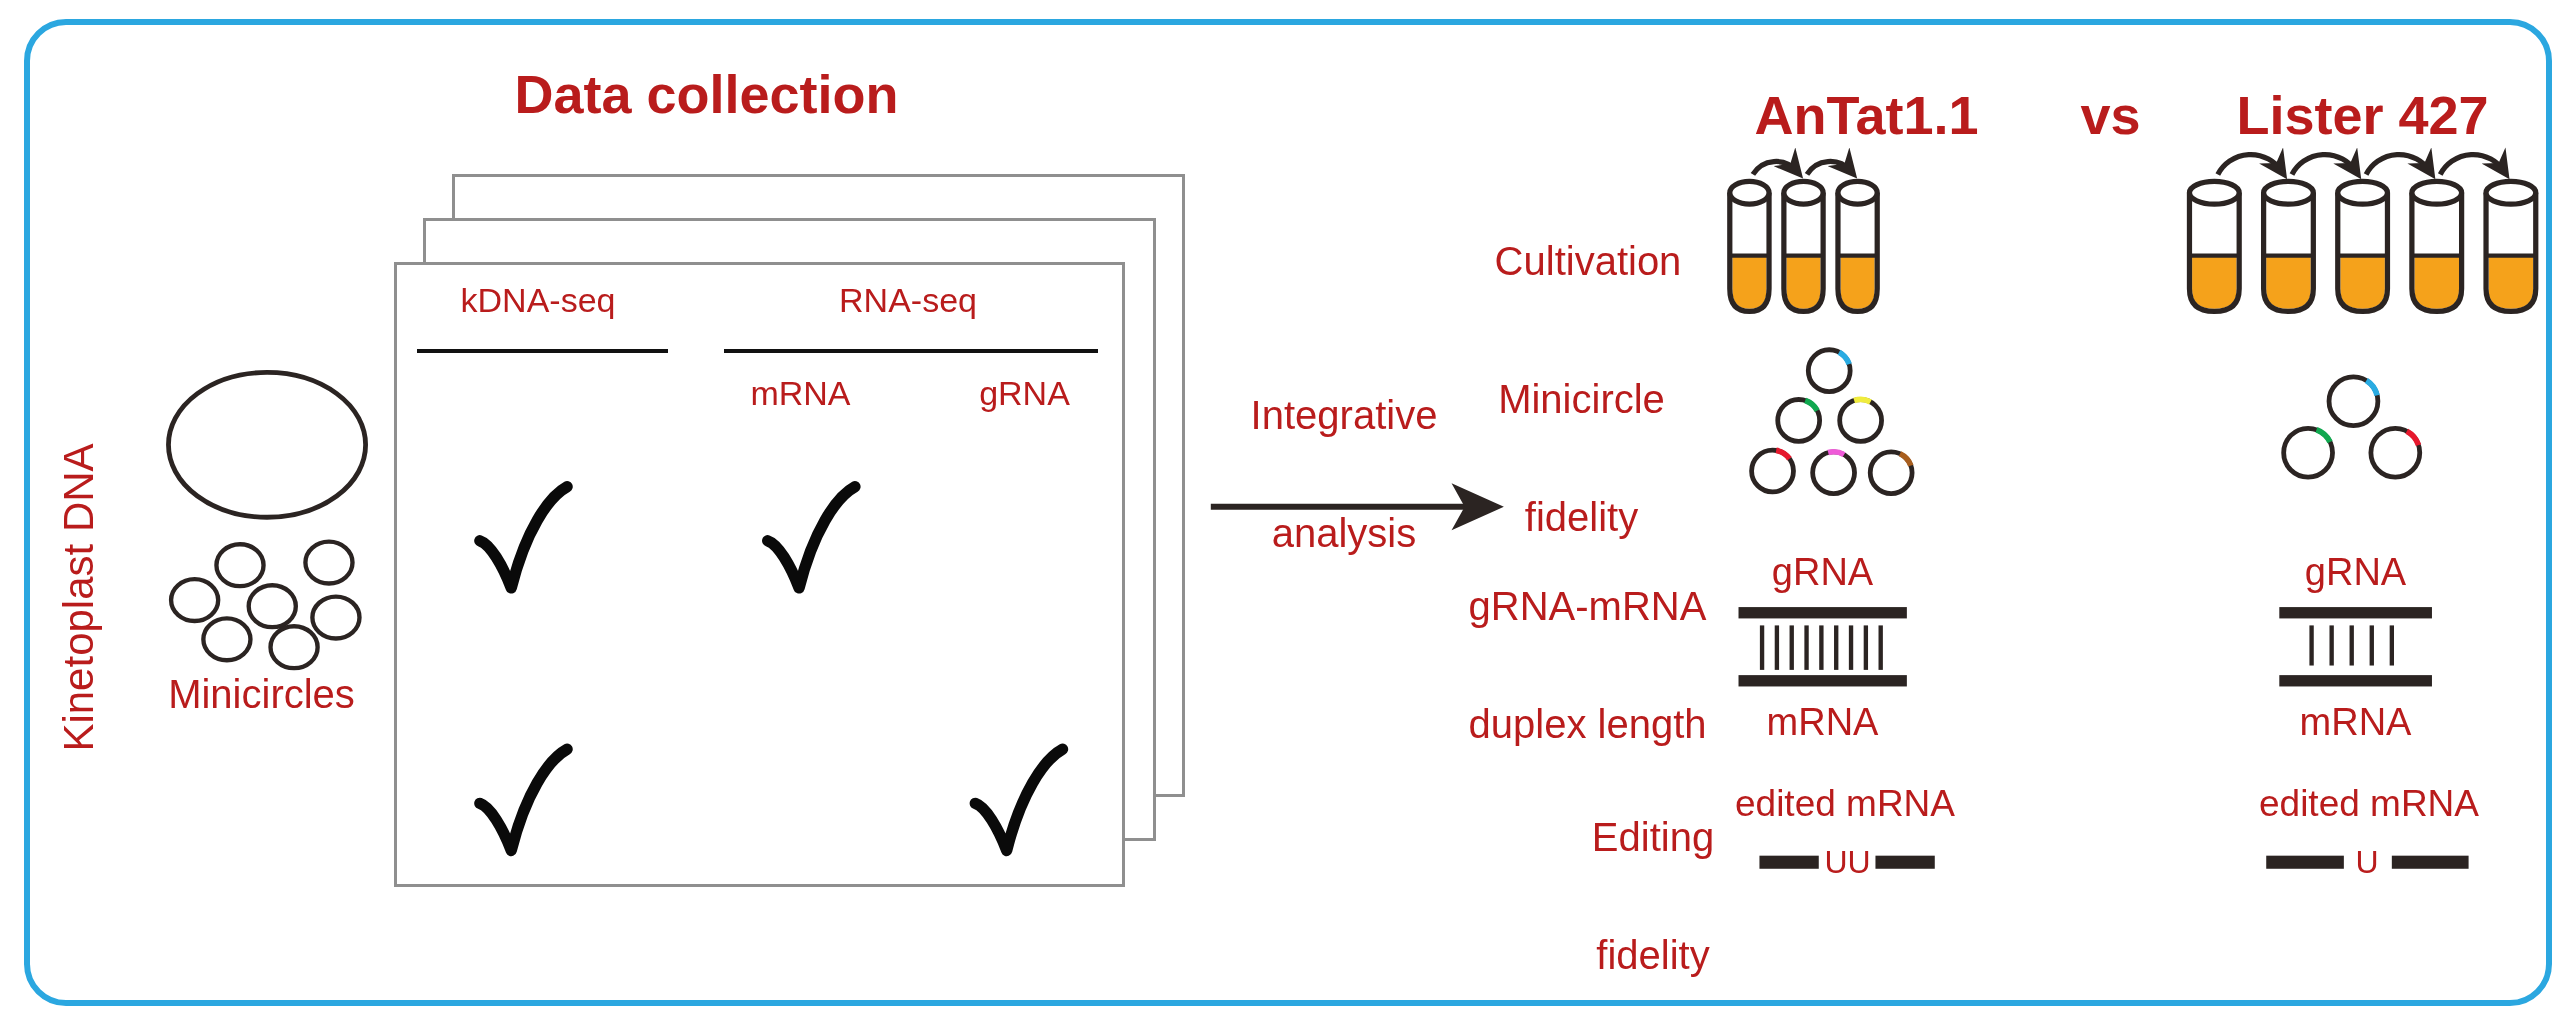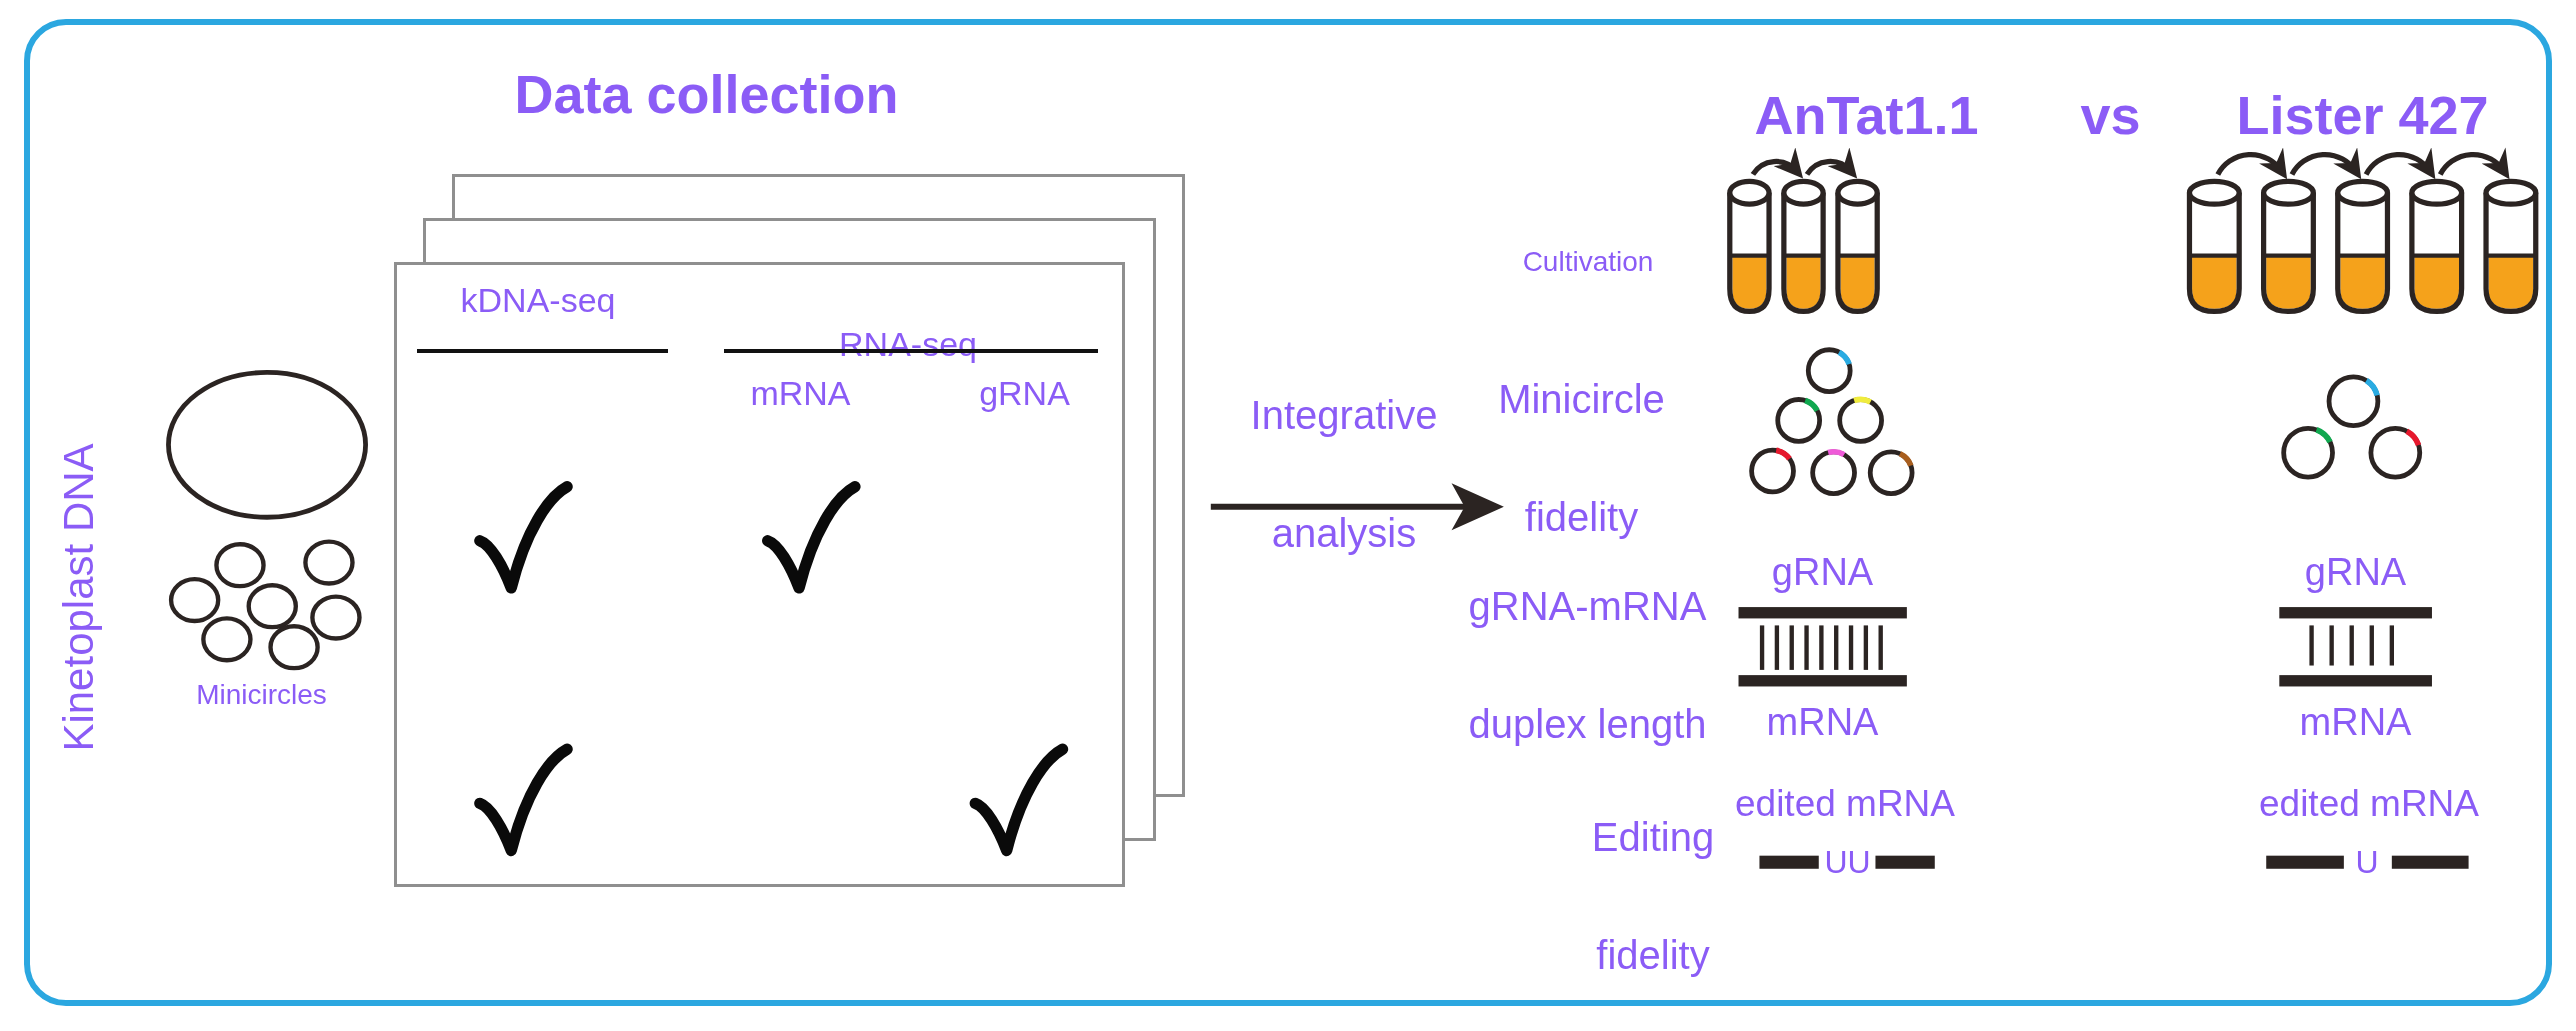--- a/index.html
+++ b/index.html
@@ -1,21 +1,21 @@
 <!DOCTYPE html>
 <html style="font-size:14px"><head>
 <meta charset="utf-8">
 <style>
   html,body{margin:0;padding:0;background:#ffffff;}
   #canvas{position:relative;width:2576px;height:1031px;background:#ffffff;overflow:hidden;
-          font-family:"Liberation Sans",sans-serif;color:#8b5cf6;}
+          font-family:"Liberation Sans",sans-serif;color:#b91c1c;}
   .abs{position:absolute;}
   .txt{position:absolute;text-align:center;white-space:nowrap;}
   .big{font-size:54px;font-weight:700;line-height:63px;}
-  .lbl{font-size:28px;line-height:49px;}
+  .lbl{font-size:40px;line-height:49px;}
   .lbl2{font-size:40px;line-height:59px;white-space:pre-line;text-align:center;}
   .tbl{font-size:34px;line-height:49px;}
   .small{font-size:37px;line-height:44px;}
   .mid{font-size:38px;line-height:45px;}
   .uu{font-size:32px;line-height:47px;}
   #border-frame{left:24.4px;top:19px;width:2528px;height:987px;border:6.1px solid #2BA7E0;
                 border-radius:42px;box-sizing:border-box;}
   .card{position:absolute;width:733px;height:623px;background:#fff;border:3.5px solid #8F8F8F;box-sizing:border-box;}
   #card-back{left:452px;top:174px;}
   #card-mid{left:423px;top:218px;}
@@ -170,21 +170,21 @@
       <rect x="2742" y="981" width="88" height="15" fill="#2B2422"></rect>
     </g>
   </svg>
 
   <div class="txt big" style="left:436px;top:63px;width:541px;">Data collection</div>
 
   <div id="v-label">Kinetoplast DNA</div>
   <div class="txt lbl" style="left:122px;top:670px;width:279px;">Minicircles</div>
 
   <div class="txt tbl" style="left:407px;top:276px;width:262px;">kDNA-seq</div>
-  <div class="txt tbl" style="left:777px;top:276px;width:262px;margin-top:44px;">RNA-seq</div>
+  <div class="txt tbl" style="left:777px;top:276px;width:262px;">RNA-seq</div>
   <div class="underline" style="left:417px;top:349px;width:251px;"></div>
   <div class="underline" style="left:724px;top:349px;width:374px;"></div>
   <div class="txt tbl" style="left:722px;top:369px;width:157px;">mRNA</div>
   <div class="txt tbl" style="left:946px;top:369px;width:157px;">gRNA</div>
 
   <div class="txt lbl2" style="left:1213px;top:386px;width:262px;"><span>Integrative</span><br>
     <span>analysis</span></div>
 
   <div class="txt big" style="left:1727px;top:84px;width:279px;">AnTat1.1</div>
   <div class="txt big" style="left:2067px;top:84px;width:87px;">vs</div>

